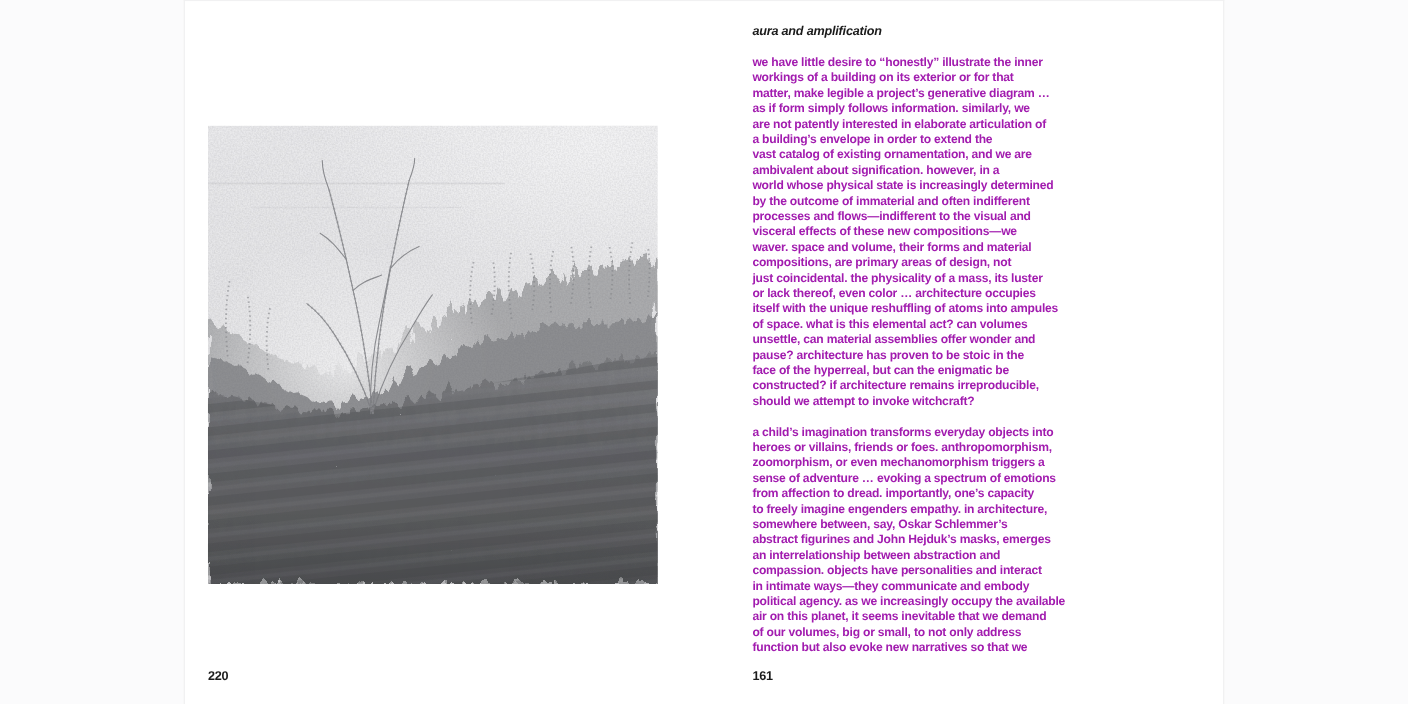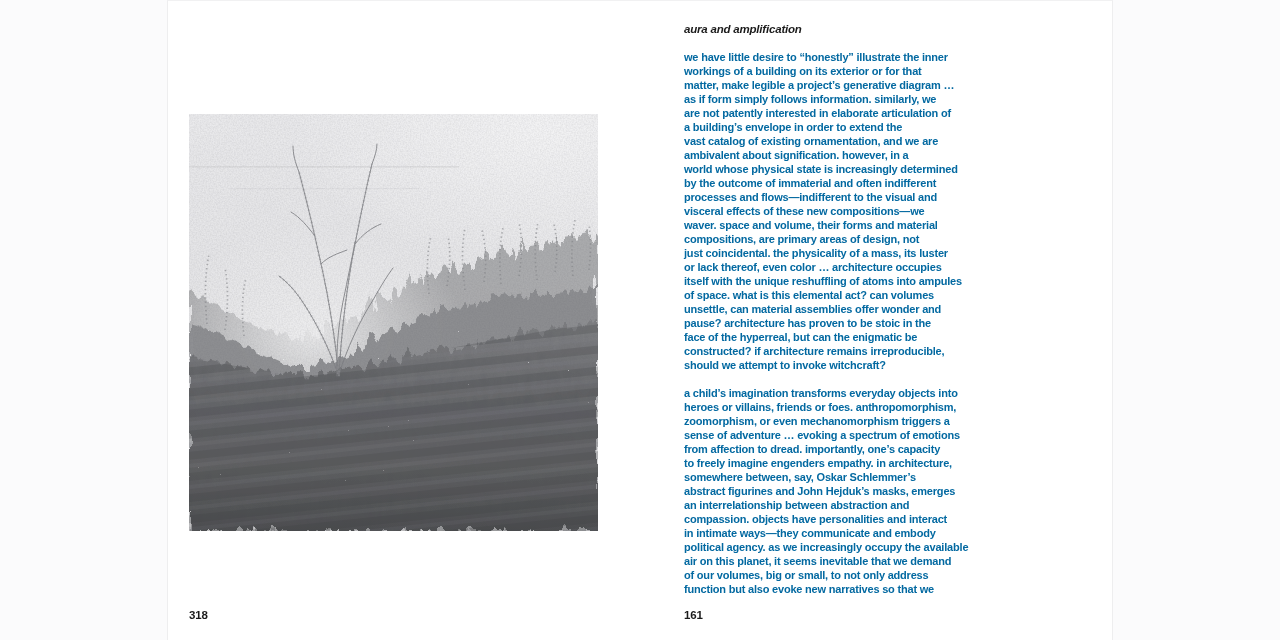--- a/index.html
+++ b/index.html
@@ -20,21 +20,21 @@
     position:absolute;left:21px;top:113px;width:409px;height:417px;margin:0;
     overflow:hidden;
   }
   .photo svg{display:block;width:100%;height:100%;}
   .essay-title{
     position:absolute;left:44px;top:21px;margin:0;
     font:italic 700 11.5px/14px "Liberation Sans",sans-serif;
     letter-spacing:-0.2px;color:#1b1b1b;white-space:pre;
   }
   .bodytext{
-    position:absolute;left:44px;top:49px;width:330px;color:#0369a1;
+    position:absolute;left:44px;top:49px;width:330px;color:#a21caf;
   }
   .bodytext p{
     margin:0;
     font:700 11px/14px "Liberation Sans",sans-serif;
     letter-spacing:-0.2px;
     white-space:pre;
   }
   .bodytext p + p{margin-top:14px;}
   .folio{
     position:absolute;top:607px;
@@ -155,21 +155,21 @@
           <path d="M400,156 q3,-26 0,-46"></path>
           <path d="M18,210 q-4,-40 2,-70"></path>
           <path d="M36,216 q5,-36 0,-62"></path>
           <path d="M55,222 q-4,-34 2,-58"></path>
         </g>
 
         <rect width="409" height="417" filter="url(#grain)" opacity="0.14"></rect>
         <rect x="0" y="350" width="409" height="67" fill="url(#vig)"></rect>
       </svg>
     </figure>
-    <div class="folio folio-left">318</div>
+    <div class="folio folio-left">220</div>
   </div>
 
   <div class="page page-right">
     <h1 class="essay-title">aura and amplification</h1>
     <div class="bodytext">
       <p>we have little desire to “honestly” illustrate the inner
 workings of a building on its exterior or for that
 matter, make legible a project’s generative diagram …
 as if form simply follows information. similarly, we
 are not patently interested in elaborate articulation of

